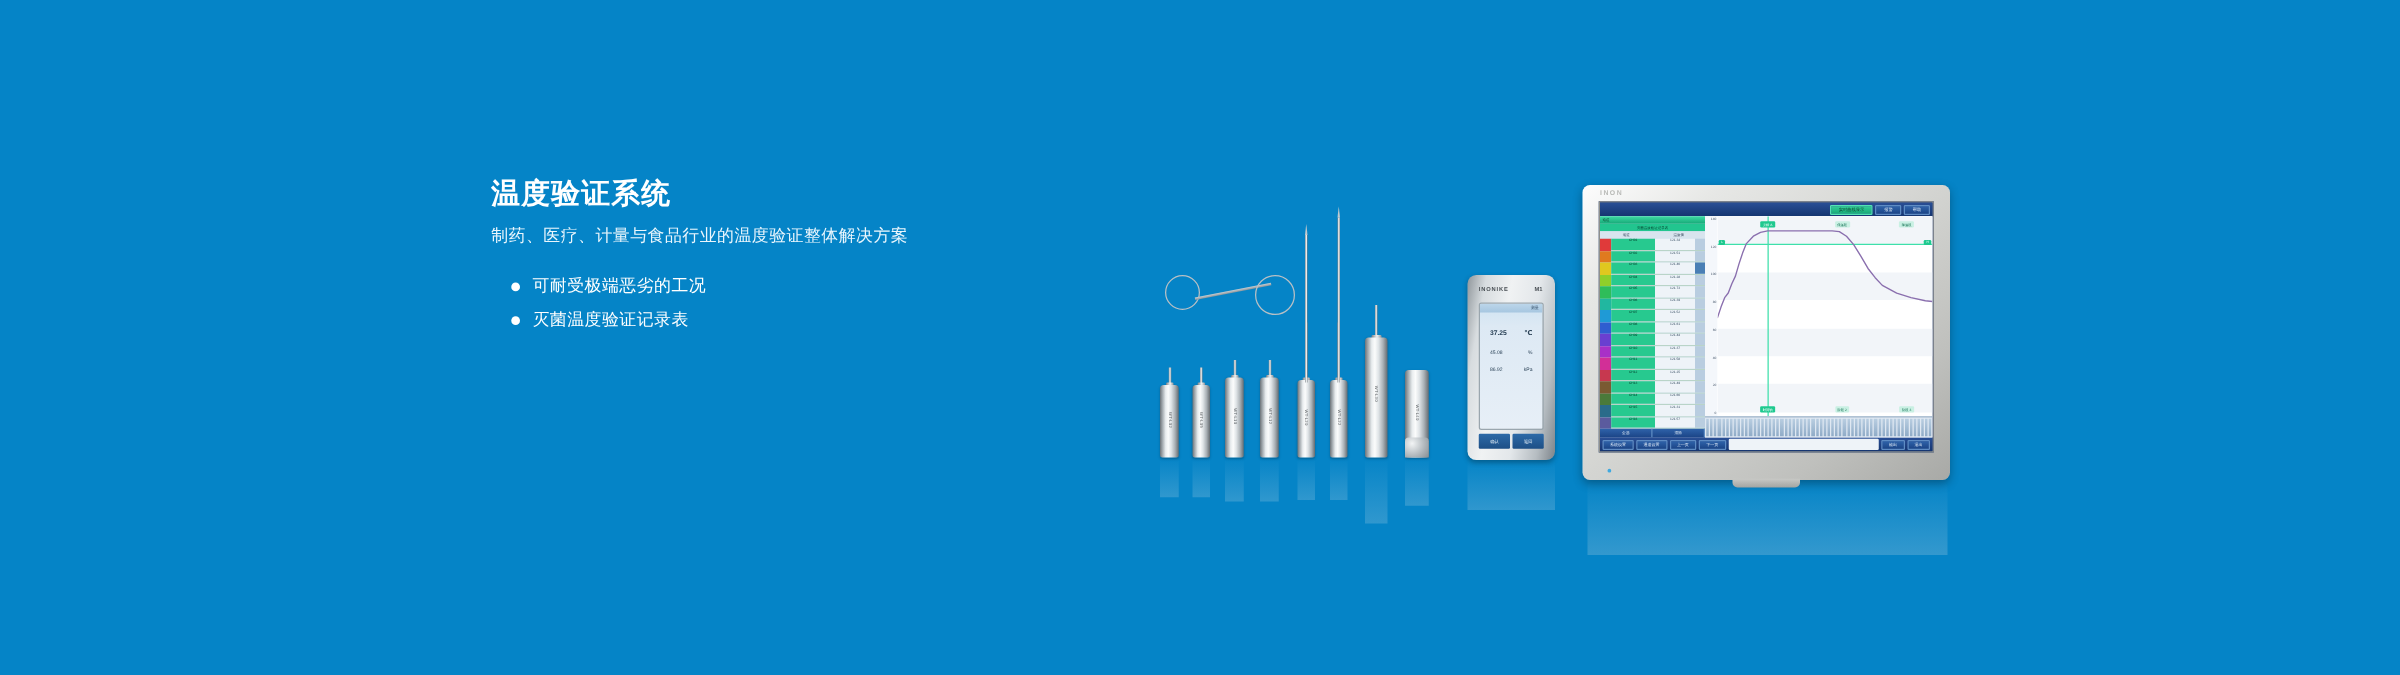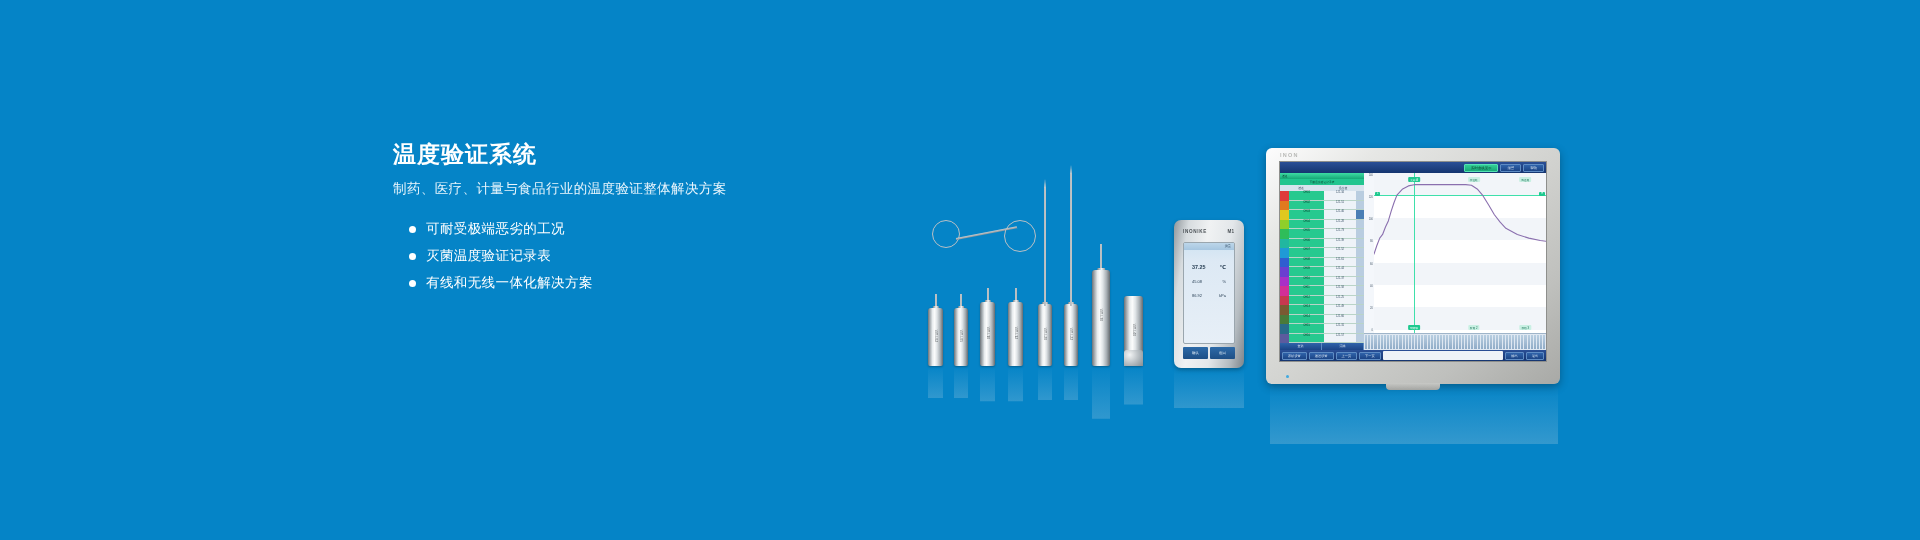--- a/index.html
+++ b/index.html
@@ -206,24 +206,20 @@
     <h1 class="headline">温度验证系统</h1>
     <p class="subhead">制药、医疗、计量与食品行业的温度验证整体解决方案</p>
     <ul class="bullets">
       <li>
         <span class="dot"></span>
         <span>可耐受极端恶劣的工况</span>
       </li>
       <li>
         <span class="dot"></span>
         <span>灭菌温度验证记录表</span>
-      </li>
-      <li>
-        <span class="dot"></span>
-        <span>有线和无线一体化解决方案</span>
       </li>
     </ul>
   </div>
 
   <div class="products">
 
     <div class="coil" style="left:4px;bottom:170px;width:26px;height:26px;"></div>
     <div class="wire" style="left:28px;bottom:178px;width:62px;transform:rotate(-11deg);"></div>
     <div class="coil" style="left:76px;bottom:166px;width:30px;height:30px;"></div>
 

